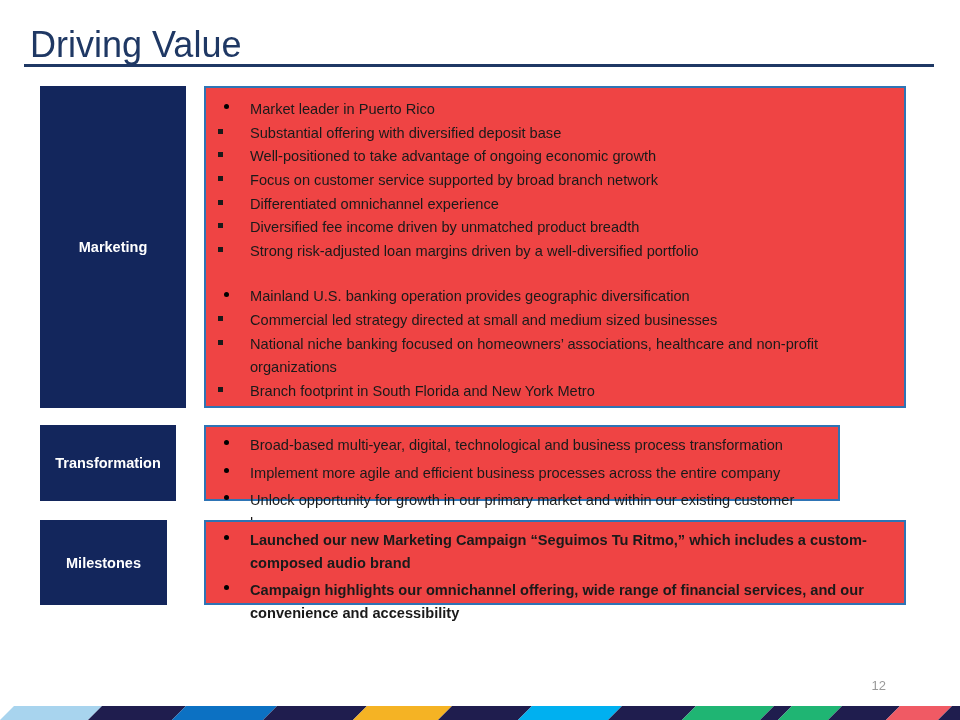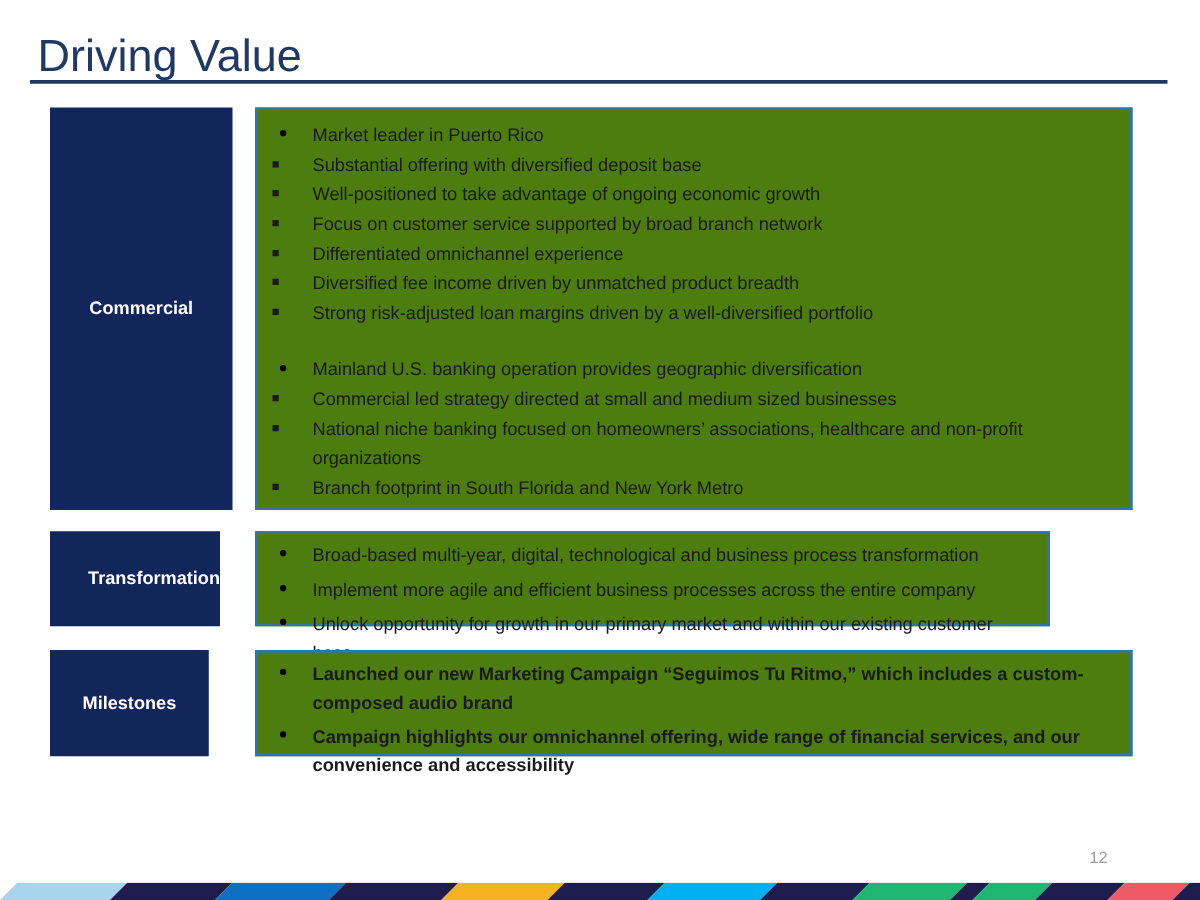--- a/index.html
+++ b/index.html
@@ -52,21 +52,21 @@
     align-items: center;
     justify-content: center;
     text-align: center;
     box-sizing: border-box;
   }
 
   
   .content-box {
     position: absolute;
     border: 2px solid #2E74B5;
-    background: #4d7c0f;
+    background: #ef4444;
     box-sizing: border-box;
   }
 
   
   ul.lvl1 {
     list-style: none;
     margin: 0;
     padding: 0;
   }
   ul.lvl2 {
@@ -151,21 +151,21 @@
 </style>
 </head>
 <body>
 
 <div class="slide">
 
   <div class="slide-title">Driving Value</div>
   <div class="title-rule"></div>
 
   <div class="label-box" id="franchise-label" style="left:40px; top:86px; width:146px; height:322px;">
-    <span>Commercial</span>
+    <span>Marketing</span>
   </div>
 
   <div class="content-box" id="franchise-box" style="left:204px; top:86px; width:702px; height:322px;">
     <div id="franchise-content-inner">
 
       <ul class="lvl1">
         <li class="b1">
           <span class="dot"></span>
           <span>Market leader in Puerto Rico</span>
         </li>
@@ -216,21 +216,21 @@
         </li>
         <li class="b2">
           <span class="sq"></span>
           <span>Branch footprint in South Florida and New York Metro</span>
         </li>
       </ul>
 
     </div>
   </div>
 
-  <div class="label-box" id="transformation-label" style="left:40px; top:425px; width:136px; height:76px;justify-content:flex-end;">
+  <div class="label-box" id="transformation-label" style="left:40px; top:425px; width:136px; height:76px;">
     <span>Transformation</span>
   </div>
 
   <div class="content-box" id="transformation-box" style="left:204px; top:425px; width:636px; height:76px;">
     <div class="simple-inner">
       <ul class="lvl1">
         <li class="b1">
           <span class="dot"></span>
           <span>Broad-based multi-year, digital, technological and business process transformation</span>
         </li>

